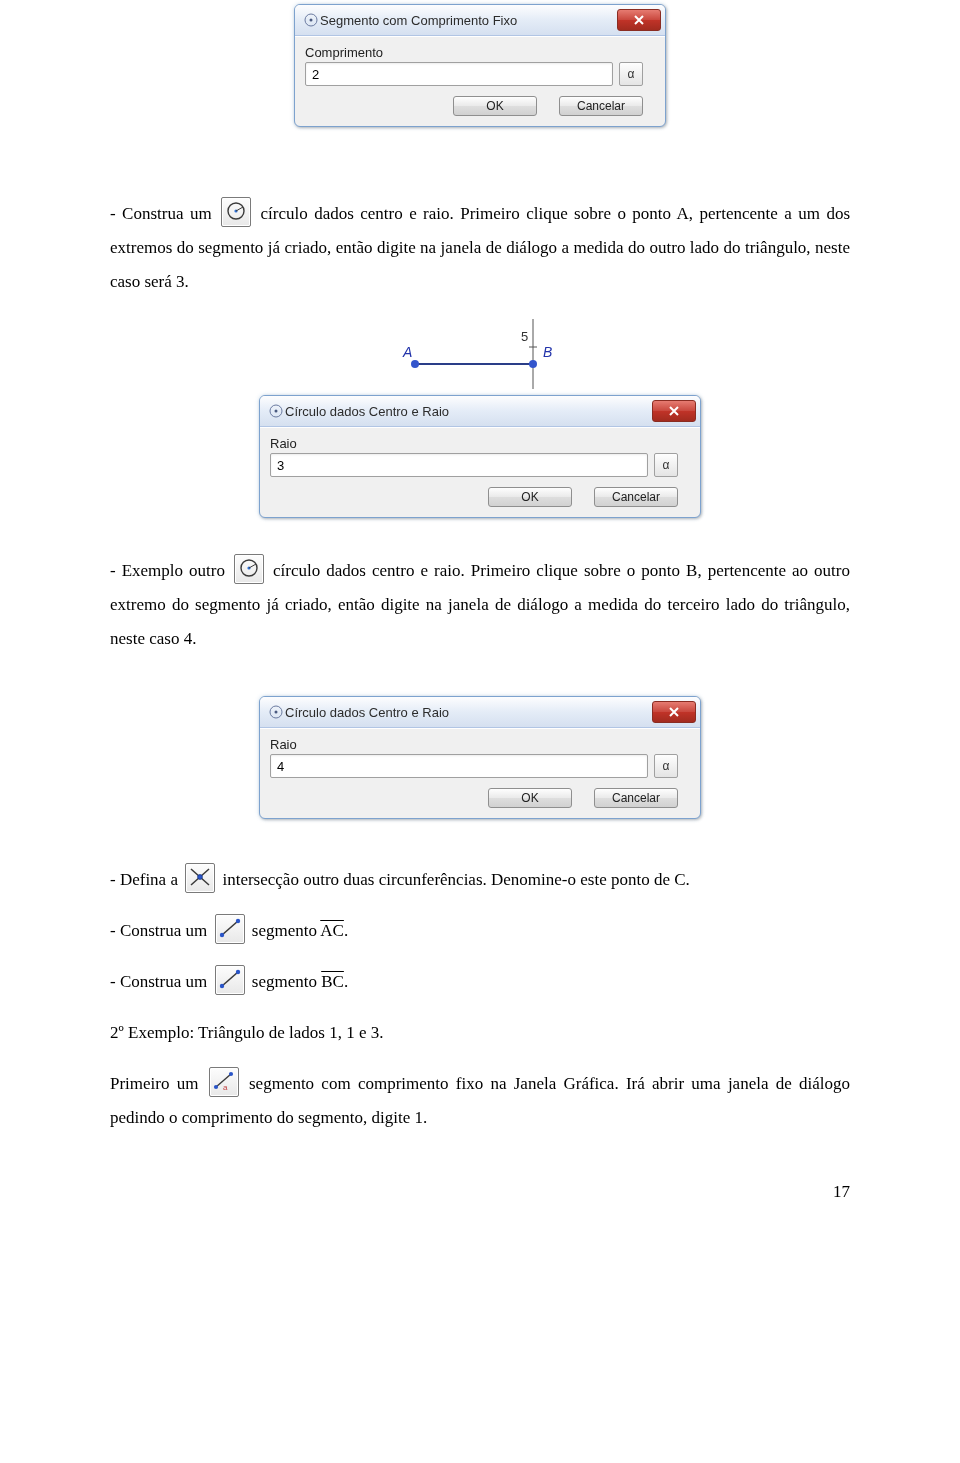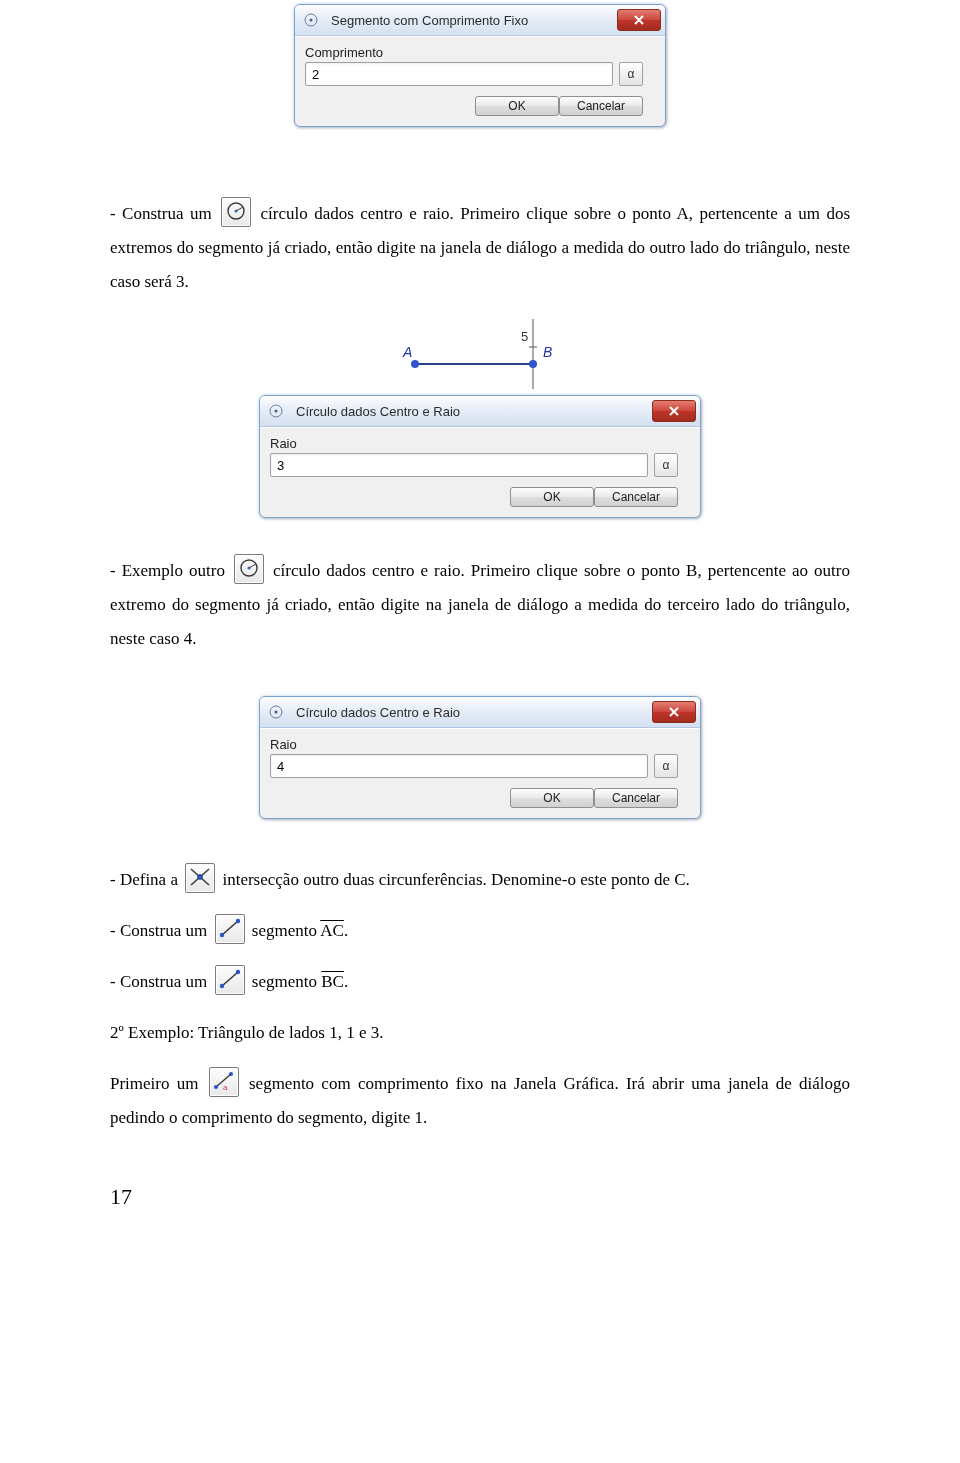--- a/index.html
+++ b/index.html
@@ -16,21 +16,21 @@
     line-height:normal;
     display:inline-block;
     box-shadow:1px 1px 3px rgba(0,0,0,0.25),0 0 4px rgba(68,136,204,0.25);
     border:1px solid #7da2ce;
     background:#f0f0f0;
     border-radius:6px;
     overflow:hidden;
     text-align:left;
   }
   .titlebar{
-    display:flex;align-items:center;gap:12px;
+    display:flex;align-items:center;gap:1px;
     background:linear-gradient(#fdfdfe,#e4ecf7 50%,#d5e0f0);
     border-bottom:1px solid #b1c5e4;
     padding:4px 4px 4px 8px;
     color:#2c2c2c;font-weight:normal;
   }
   .geo-icon{
     width:16px;height:16px;flex:0 0 16px;position:relative;
   }
   .geo-icon svg{display:block}
   .title-text{flex:1;min-width:0;white-space:nowrap;overflow:hidden;text-overflow:ellipsis}
@@ -46,35 +46,35 @@
   .field-row{display:flex;gap:6px;align-items:stretch}
   .text-input{
     flex:1;border:1px solid #a0a0a0;background:#fff;padding:2px 6px;font:13px "Segoe UI",sans-serif;height:18px;
     border-radius:2px;box-shadow:inset 0 1px 2px rgba(0,0,0,.08);min-width:0;
   }
   .alpha-btn{
     width:22px;border:1px solid #a0a0a0;border-radius:2px;
     background:linear-gradient(#fefefe,#e4e4e4);
     display:flex;align-items:center;justify-content:center;font:12px "Segoe UI",sans-serif;color:#333;
   }
-  .btn-row{display:flex;justify-content:flex-end;gap:0;margin-top:10px}
+  .btn-row{display:flex;justify-content:flex-end;gap:22px;margin-top:10px}
   .btn{
     border:1px solid #8f8f8f;border-radius:3px;
     background:linear-gradient(#fefefe,#eaeaea 49%,#dedede 50%,#d1d1d1);
     padding:2px 14px;font:12px "Segoe UI",sans-serif;color:#222;min-width:54px;text-align:center;
   }
   .center{display:flex;justify-content:center;margin:4px 0 10px}
   .tool-icon{
     display:inline-block;width:28px;height:28px;border:1px solid #7a7a7a;
     background:linear-gradient(#fdfdfd,#e8e8e8);vertical-align:-8px;margin:0 3px;border-radius:2px;
     box-shadow:inset 0 0 0 1px #fff;text-align:center;
   }
   .tool-icon svg{display:block;margin:auto;width:26px;height:26px}
   .overline{text-decoration:overline}
-  .pg{font-size:22px;margin-top:40px}
+  .pg{font-size:17px;text-align:right;margin-top:40px}
   .segment-fig{font-family:"Segoe UI",sans-serif;}
 </style>
 </head>
 <body>
 
 <div class="center">
  <div class="dialog" style="width:370px">
   <div class="titlebar">
     <span class="geo-icon">
       <svg viewBox="0 0 16 16">

